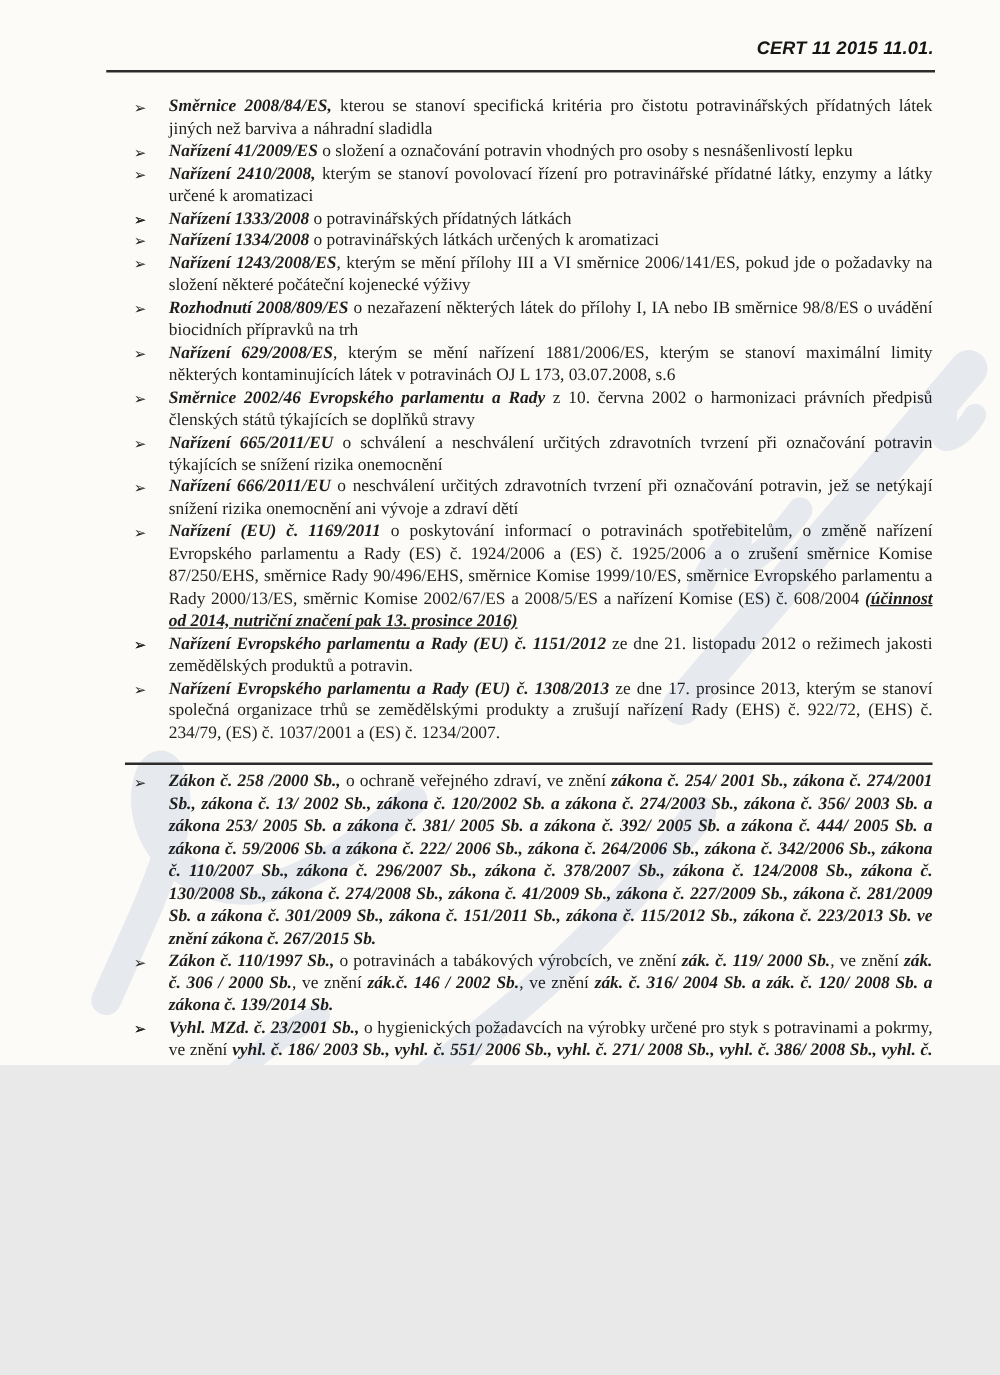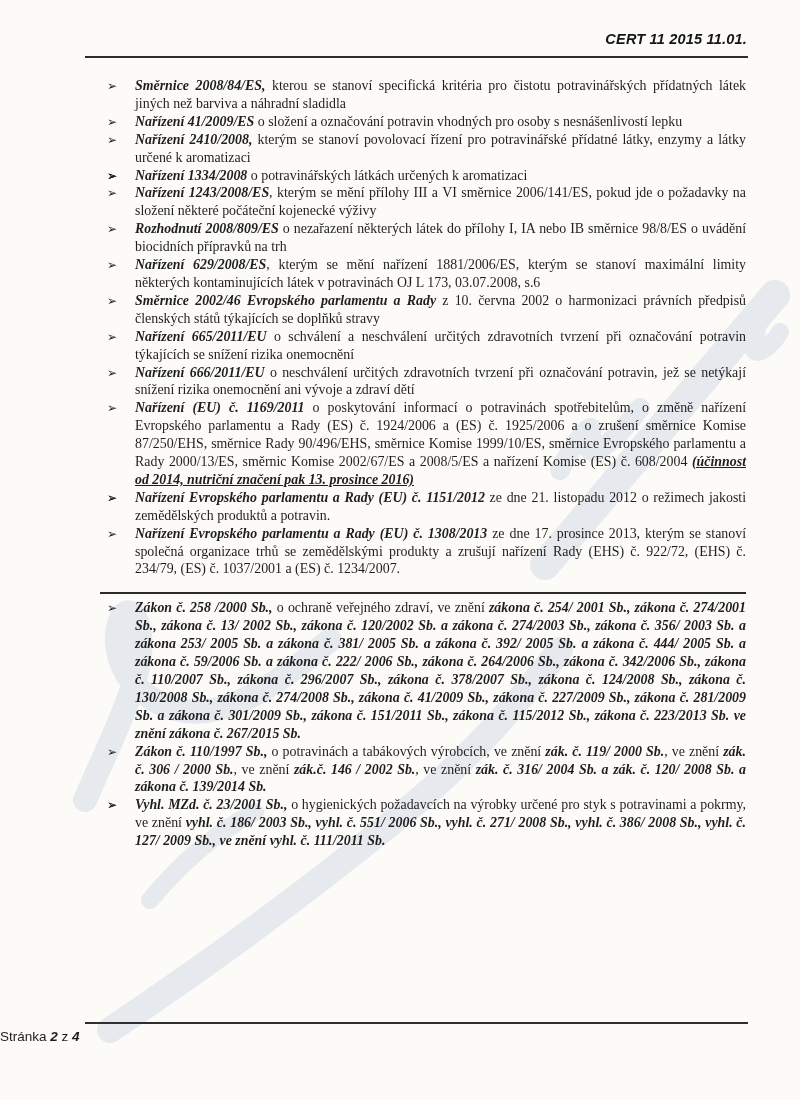--- a/index.html
+++ b/index.html
@@ -1,18 +1,18 @@
 <!DOCTYPE html>
 <html lang="cs"><head>
 <meta charset="utf-8">
 <style>
   html,body{margin:0;padding:0;background:#e9e9e9;}
   .page{
     position:relative;
-    width:800px;height:1100px;
+    width:800px;height:852px;
     margin:0 auto;
     background:#fcfbf8;
     overflow:hidden;
     font-family:"Liberation Serif", serif;
     color:#1e1e1e;
   }
   
   .watermark{position:absolute;left:0;top:0;z-index:0;}
   
   .doc-ref{
@@ -75,21 +75,21 @@
 
   <div class="doc-ref">CERT 11 2015 11.01.</div>
   <div class="header-rule"></div>
 
   <div class="content">
     <ul class="law-list">
         <li><span class="marker">➢</span><span><span class="bold">Směrnice 2008/84/ES,</span><span> kterou se stanoví specifická kritéria pro čistotu potravinářských přídatných látek jiných než barviva a náhradní sladidla</span></span></li>
         <li><span class="marker">➢</span><span><span class="bold">Nařízení 41/2009/ES</span><span> o složení a označování potravin vhodných pro osoby s nesnášenlivostí lepku</span></span></li>
         <li><span class="marker">➢</span><span><span class="bold">Nařízení 2410/2008,</span><span> kterým se stanoví povolovací řízení pro potravinářské přídatné látky, enzymy a látky určené k aromatizaci</span></span></li>
         <li><span class="marker">➢</span></li>
-        <li><span class="marker">➢</span></li>
+        <li><span class="marker">➢</span><span><span class="bold">Nařízení 1333/2008</span><span> o potravinářských přídatných látkách</span></span></li>
         <li><span class="marker">➢</span><span><span class="bold">Nařízení 1334/2008</span><span> o potravinářských látkách určených k aromatizaci</span></span></li>
         <li><span class="marker">➢</span><span><span class="bold">Nařízení 1243/2008/ES</span><span>, kterým se mění přílohy III a VI směrnice 2006/141/ES, pokud jde o požadavky na složení některé počáteční kojenecké výživy</span></span></li>
         <li><span class="marker">➢</span><span><span class="bold">Rozhodnutí 2008/809/ES</span><span> o nezařazení některých látek do přílohy I, IA nebo IB směrnice 98/8/ES o uvádění biocidních přípravků na trh</span></span></li>
         <li><span class="marker">➢</span><span><span class="bold">Nařízení 629/2008/ES</span><span>, kterým se mění nařízení 1881/2006/ES, kterým se stanoví maximální limity některých kontaminujících látek v potravinách  OJ L 173, 03.07.2008, s.6</span></span></li>
         <li><span class="marker">➢</span><span><span class="bold">Směrnice 2002/46 Evropského parlamentu a Rady</span><span> z 10. června 2002 o harmonizaci právních předpisů členských států týkajících se doplňků stravy</span></span></li>
         <li><span class="marker">➢</span><span><span class="bold">Nařízení 665/2011/EU</span><span> o schválení a neschválení určitých zdravotních tvrzení při označování potravin týkajících se snížení rizika onemocnění</span></span></li>
         <li><span class="marker">➢</span><span><span class="bold">Nařízení 666/2011/EU</span><span> o neschválení určitých zdravotních tvrzení při označování potravin, jež se netýkají snížení rizika onemocnění ani vývoje a zdraví dětí</span></span></li>
         <li><span class="marker">➢</span><span><span class="bold">Nařízení (EU) č. 1169/2011</span><span>  o poskytování informací o potravinách spotřebitelům, o změně nařízení Evropského parlamentu a Rady (ES) č. 1924/2006 a (ES) č. 1925/2006 a o zrušení směrnice Komise 87/250/EHS, směrnice Rady 90/496/EHS, směrnice Komise 1999/10/ES, směrnice Evropského parlamentu a Rady 2000/13/ES, směrnic Komise 2002/67/ES a 2008/5/ES a nařízení Komise (ES) č. 608/2004 </span><span class="bold underline">(účinnost od 2014, nutriční značení pak 13. prosince 2016)</span></span></li>
         <li><span class="marker">➢</span></li>
         <li><span class="marker">➢</span><span><span class="bold">Nařízení Evropského parlamentu a Rady (EU) č. 1151/2012</span><span> ze dne 21. listopadu 2012 o režimech jakosti zemědělských produktů a potravin.</span></span></li>

